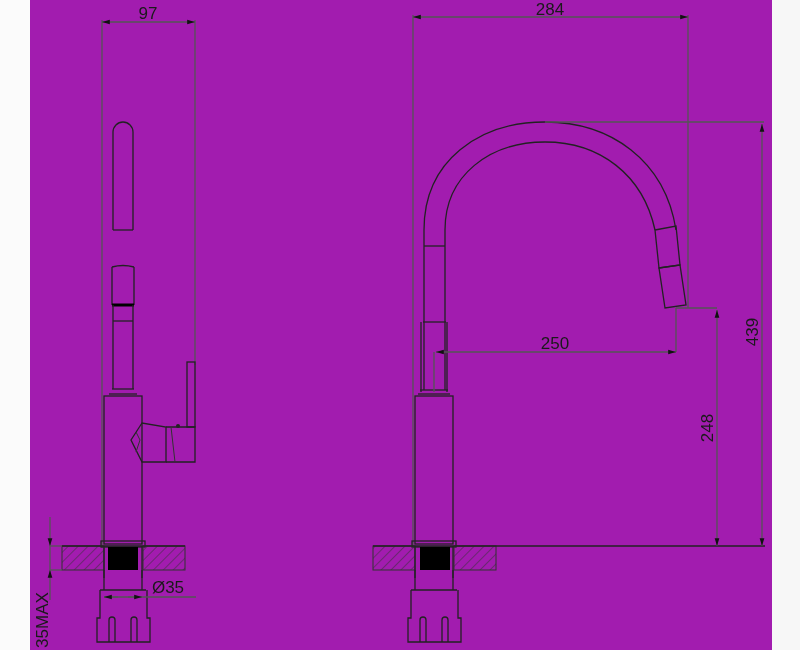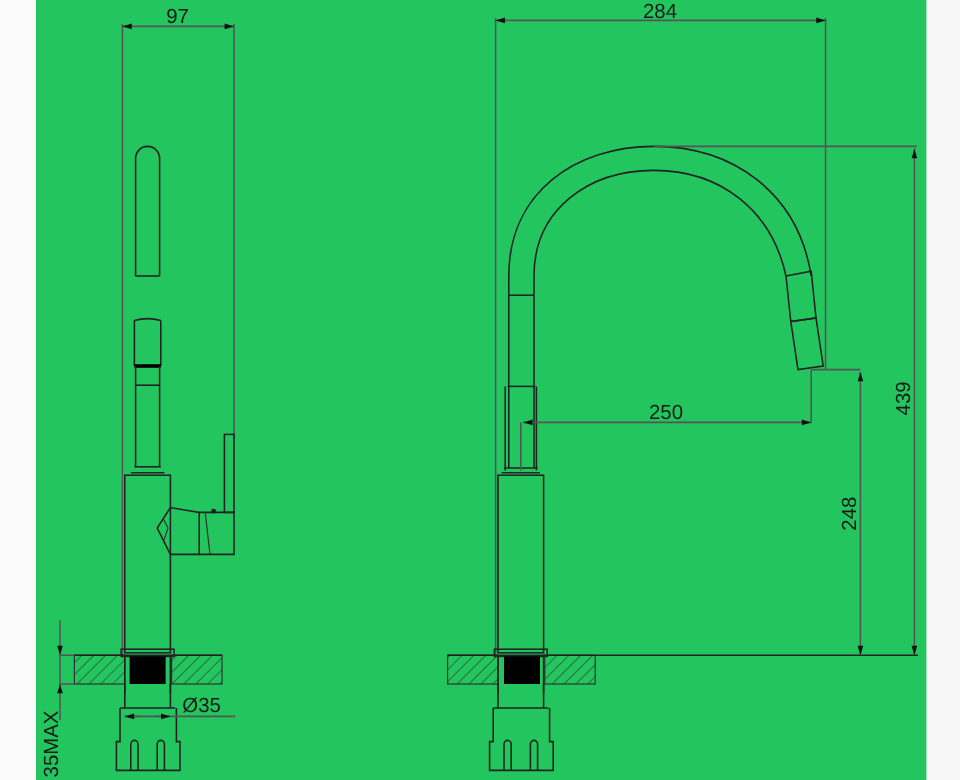--- a/index.html
+++ b/index.html
@@ -1,17 +1,17 @@
 <!DOCTYPE html>
 <html><head>
 <meta charset="utf-8">
 <style>
   html, body { margin: 0; padding: 0; background: #ffffff; }
   body { width: 800px; height: 650px; position: relative; overflow: hidden; font-family: "Liberation Sans", sans-serif; }
-  .frame { position: absolute; left: 0; top: 0; width: 800px; height: 650px; background: #22c55e; }
+  .frame { position: absolute; left: 0; top: 0; width: 800px; height: 650px; background: #a21caf; }
   .edge-left { position: absolute; left: 0; top: 0; width: 30px; height: 650px; background: #fbfbfb; }
   .edge-right { position: absolute; right: 0; top: 0; width: 28px; height: 650px; background: #f7f7f7; }
   svg { position: absolute; left: 0; top: 0; }
   .dimtext { font-family: "Liberation Sans", sans-serif; font-size: 17px; fill: #1a1a1a; }
   .ln { stroke: #222; stroke-width: 1.3; fill: none; }
   .dim { stroke: #555; stroke-width: 1.3; fill: none; }
   .thin { stroke: #333; stroke-width: 1; fill: none; }
   .hatch { fill: url(#hatch); stroke: #333; stroke-width: 1; }
 </style>
 </head>

